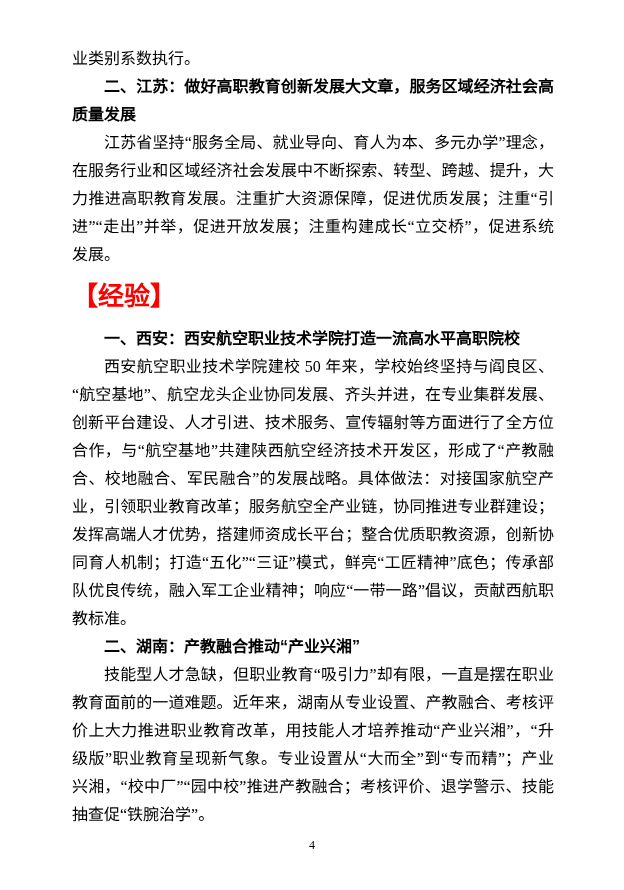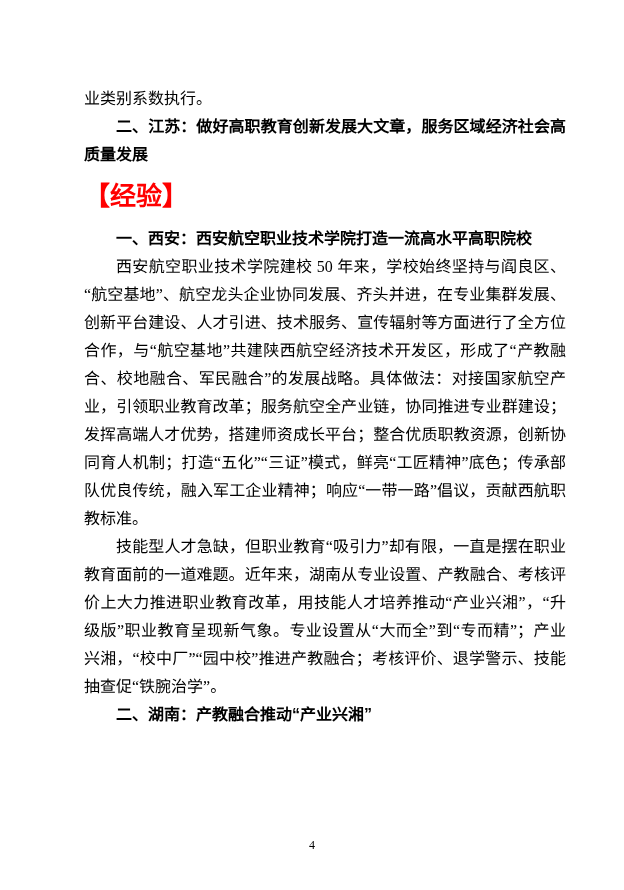--- a/index.html
+++ b/index.html
@@ -11,24 +11,23 @@
     position: relative;
     width: 624px;
     height: 890px;
     background: #ffffff;
     overflow: hidden;
     font-family: "Liberation Serif", "DejaVu Serif", serif;
     color: #000000;
   }
   .doc-content {
     position: absolute;
-    left: 84px;
+    left: 72px;
     top: 45px;
     width: 482px;
-    margin-top: 40px;
   }
   p.body-text {
     margin: 0;
     font-size: 16px;
     line-height: 28px;
     text-align: justify;
     text-indent: 2em;
     color: #000000;
     font-family: "Liberation Serif", "DejaVu Serif", serif;
   }
@@ -65,29 +64,30 @@
 </head>
 <body>
 
 <div class="page">
   <div class="doc-content">
 
     <p class="body-text no-indent">业类别系数执行。</p>
 
     <p class="body-text doc-heading">二、江苏：做好高职教育创新发展大文章，服务区域经济社会高质量发展</p>
 
+    <p class="body-text">江苏省坚持“服务全局、就业导向、育人为本、多元办学”理念，在服务行业和区域经济社会发展中不断探索、转型、跨越、提升，大力推进高职教育发展。注重扩大资源保障，促进优质发展；注重“引进”“走出”并举，促进开放发展；注重构建成长“立交桥”，促进系统发展。</p>
 
     <p class="experience-label">【经验】</p>
 
     <p class="body-text doc-heading">一、西安：西安航空职业技术学院打造一流高水平高职院校</p>
 
     <p class="body-text">西安航空职业技术学院建校 50 年来，学校始终坚持与阎良区、“航空基地”、航空龙头企业协同发展、齐头并进，在专业集群发展、创新平台建设、人才引进、技术服务、宣传辐射等方面进行了全方位合作，与“航空基地”共建陕西航空经济技术开发区，形成了“产教融合、校地融合、军民融合”的发展战略。具体做法：对接国家航空产业，引领职业教育改革；服务航空全产业链，协同推进专业群建设；发挥高端人才优势，搭建师资成长平台；整合优质职教资源，创新协同育人机制；打造“五化”“三证”模式，鲜亮“工匠精神”底色；传承部队优良传统，融入军工企业精神；响应“一带一路”倡议，贡献西航职教标准。</p>
 
+    <p class="body-text doc-heading">二、湖南：产教融合推动“产业兴湘”</p>
+
     <p class="body-text">技能型人才急缺，但职业教育“吸引力”却有限，一直是摆在职业教育面前的一道难题。近年来，湖南从专业设置、产教融合、考核评价上大力推进职业教育改革，用技能人才培养推动“产业兴湘”，“升级版”职业教育呈现新气象。专业设置从“大而全”到“专而精”；产业兴湘，“校中厂”“园中校”推进产教融合；考核评价、退学警示、技能抽查促“铁腕治学”。</p>
-
-    <p class="body-text doc-heading">二、湖南：产教融合推动“产业兴湘”</p>
 
   </div>
 
   <div class="page-footer">
     <span class="page-number">4</span>
   </div>
 </div>
 
 </body></html>

